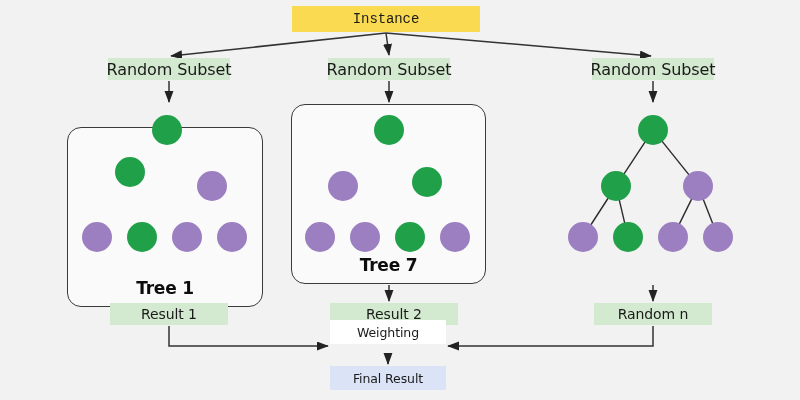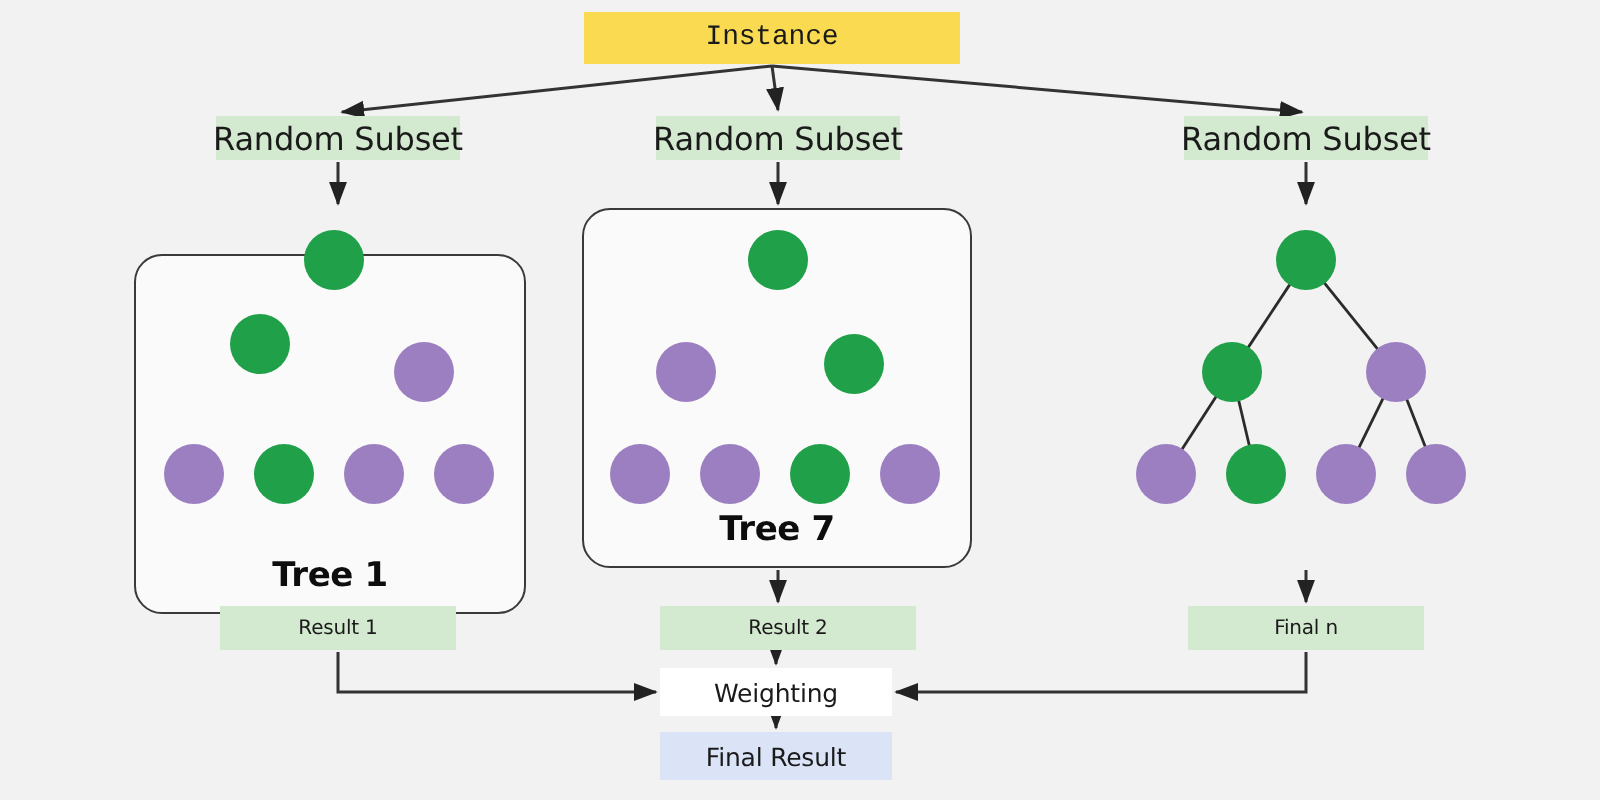--- a/index.html
+++ b/index.html
@@ -40,21 +40,21 @@
     background: #fada50;
     font-size: 14px;
     font-family: Liberation Mono, monospace;
   }
   .box-subset {
     background: #d4ead0;
     font-size: 16px;
   }
   .box-result {
     background: #d4ead0;
-    font-size: 10px;
+    font-size: 14px;
   }
   .box-weighting {
     background: #ffffff;
     font-size: 12.5px;
   }
   .box-final {
     background: #dbe4f7;
     font-size: 12.5px;
   }
   .tree-card {
@@ -144,24 +144,24 @@
     <div class="tree-label" style="top:150px;">Tree 7</div>
   </div>
 
   <div class="box box-result" style="left:110px; top:303px; width:118px; height:22px;">
     <span>Result 1</span>
   </div>
   <div class="box box-result" style="left:330px; top:303px; width:128px; height:22px;">
     <span>Result 2</span>
   </div>
   <div class="box box-result" style="left:594px; top:303px; width:118px; height:22px;">
-    <span>Final n</span>
+    <span>Random n</span>
   </div>
 
-  <div class="box box-weighting" style="left:330px; top:334px; width:116px; height:24px;">
+  <div class="box box-weighting" style="left:330px; top:320px; width:116px; height:24px;">
     <span>Weighting</span>
   </div>
 
   <div class="box box-final" style="left:330px; top:366px; width:116px; height:24px;text-align:right;">
     <span>Final Result</span>
   </div>
 
 <div style="position: absolute; border-radius: 50%; width: 30px; height: 30px; left: 152px; top: 115px; background: rgb(33, 160, 74);"></div>
     <div style="position: absolute; border-radius: 50%; width: 30px; height: 30px; left: 115px; top: 157px; background: rgb(33, 160, 74);"></div>
     <div style="position: absolute; border-radius: 50%; width: 30px; height: 30px; left: 197px; top: 171px; background: rgb(155, 127, 192);"></div>

